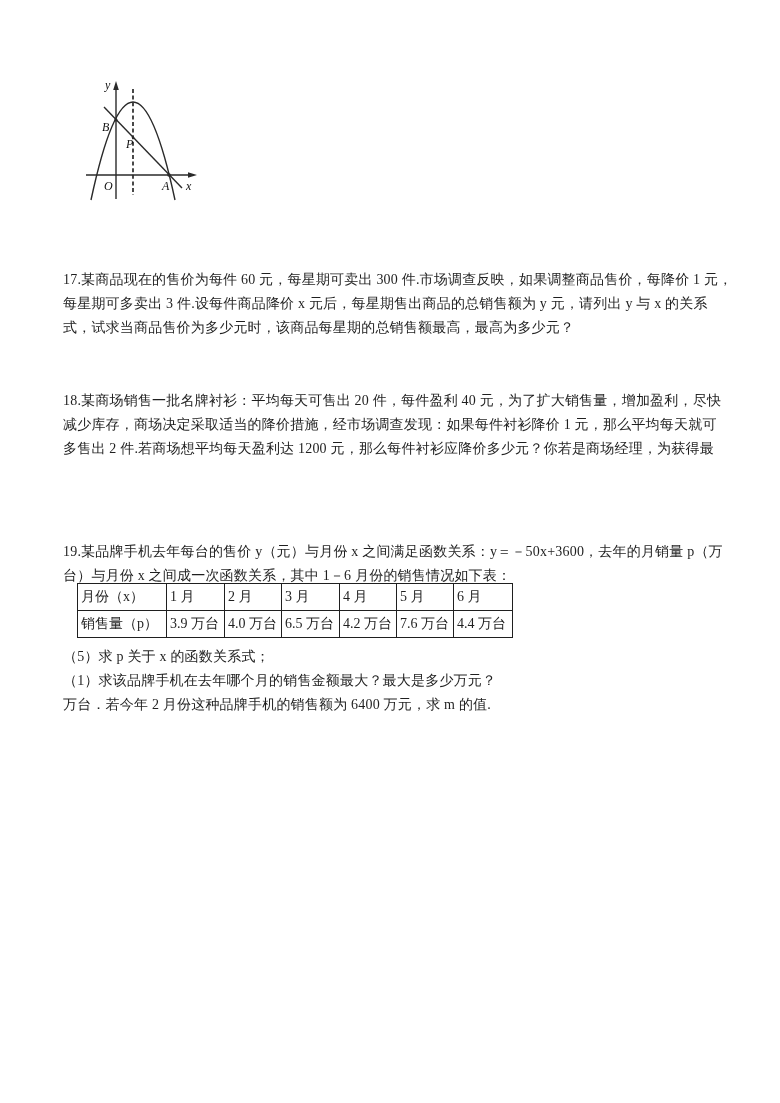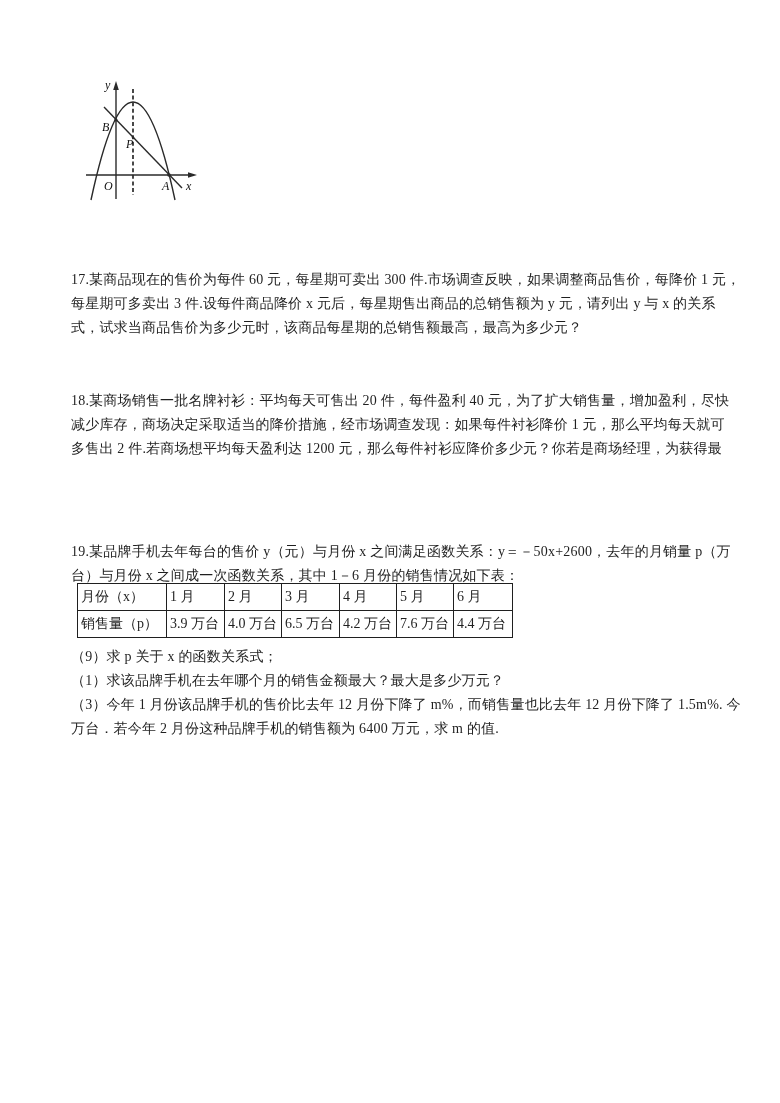--- a/index.html
+++ b/index.html
@@ -14,21 +14,21 @@
   }
   .para{
     position:absolute;
     left:63px;
     width:662px;
     font-size:14px;
     line-height:24px;
     white-space:nowrap;
     letter-spacing:0.2px;
   }
-  .para .tline{height:24px;margin-left:8px;}
+  .para .tline{height:24px;}
   .figure{
     position:absolute;
     left:84px;top:73px;
     width:122px;height:134px;
   }
   .figure .shape{stroke:#2a2a2a;fill:none;}
   .figure .lbl{
     font-family:"Liberation Serif","DejaVu Serif",serif;
     font-style:italic;
     font-size:12px;
@@ -88,21 +88,21 @@
     <div class="tline">式，试求当商品售价为多少元时，该商品每星期的总销售额最高，最高为多少元？</div>
   </div>
 
   <div class="para" style="top:389px">
     <div class="tline">18.某商场销售一批名牌衬衫：平均每天可售出 20 件，每件盈利 40 元，为了扩大销售量，增加盈利，尽快</div>
     <div class="tline">减少库存，商场决定采取适当的降价措施，经市场调查发现：如果每件衬衫降价 1 元，那么平均每天就可</div>
     <div class="tline">多售出 2 件.若商场想平均每天盈利达 1200 元，那么每件衬衫应降价多少元？你若是商场经理，为获得最</div>
   </div>
 
   <div class="para" style="top:540px">
-    <div class="tline">19.某品牌手机去年每台的售价 y（元）与月份 x 之间满足函数关系：y＝－50x+2600，去年的月销量 p（万</div>
+    <div class="tline">19.某品牌手机去年每台的售价 y（元）与月份 x 之间满足函数关系：y＝－50x+3600，去年的月销量 p（万</div>
     <div class="tline">台）与月份 x 之间成一次函数关系，其中 1－6 月份的销售情况如下表：</div>
   </div>
 
   <table class="sales">
     <tbody>
         <tr>
       <td style="width:82px">月份（x）</td>
       <td style="width:51px">1 月</td>
       <td style="width:50px">2 月</td>
       <td style="width:51px">3 月</td>
@@ -116,19 +116,18 @@
       <td>4.0 万台</td>
       <td>6.5 万台</td>
       <td>4.2 万台</td>
       <td>7.6 万台</td>
       <td>4.4 万台</td>
     </tr>
   </tbody>
     </table>
 
   <div class="para" style="top:645px">
-    <div class="tline">（9）求 p 关于 x 的函数关系式；</div>
+    <div class="tline">（5）求 p 关于 x 的函数关系式；</div>
     <div class="tline">（1）求该品牌手机在去年哪个月的销售金额最大？最大是多少万元？</div>
-    <div class="tline">（3）今年 1 月份该品牌手机的售价比去年 12 月份下降了 m%，而销售量也比去年 12 月份下降了 1.5m%. 今</div>
     <div class="tline">万台．若今年 2 月份这种品牌手机的销售额为 6400 万元，求 m 的值.</div>
   </div>
 
 </div>
 
 </body></html>

